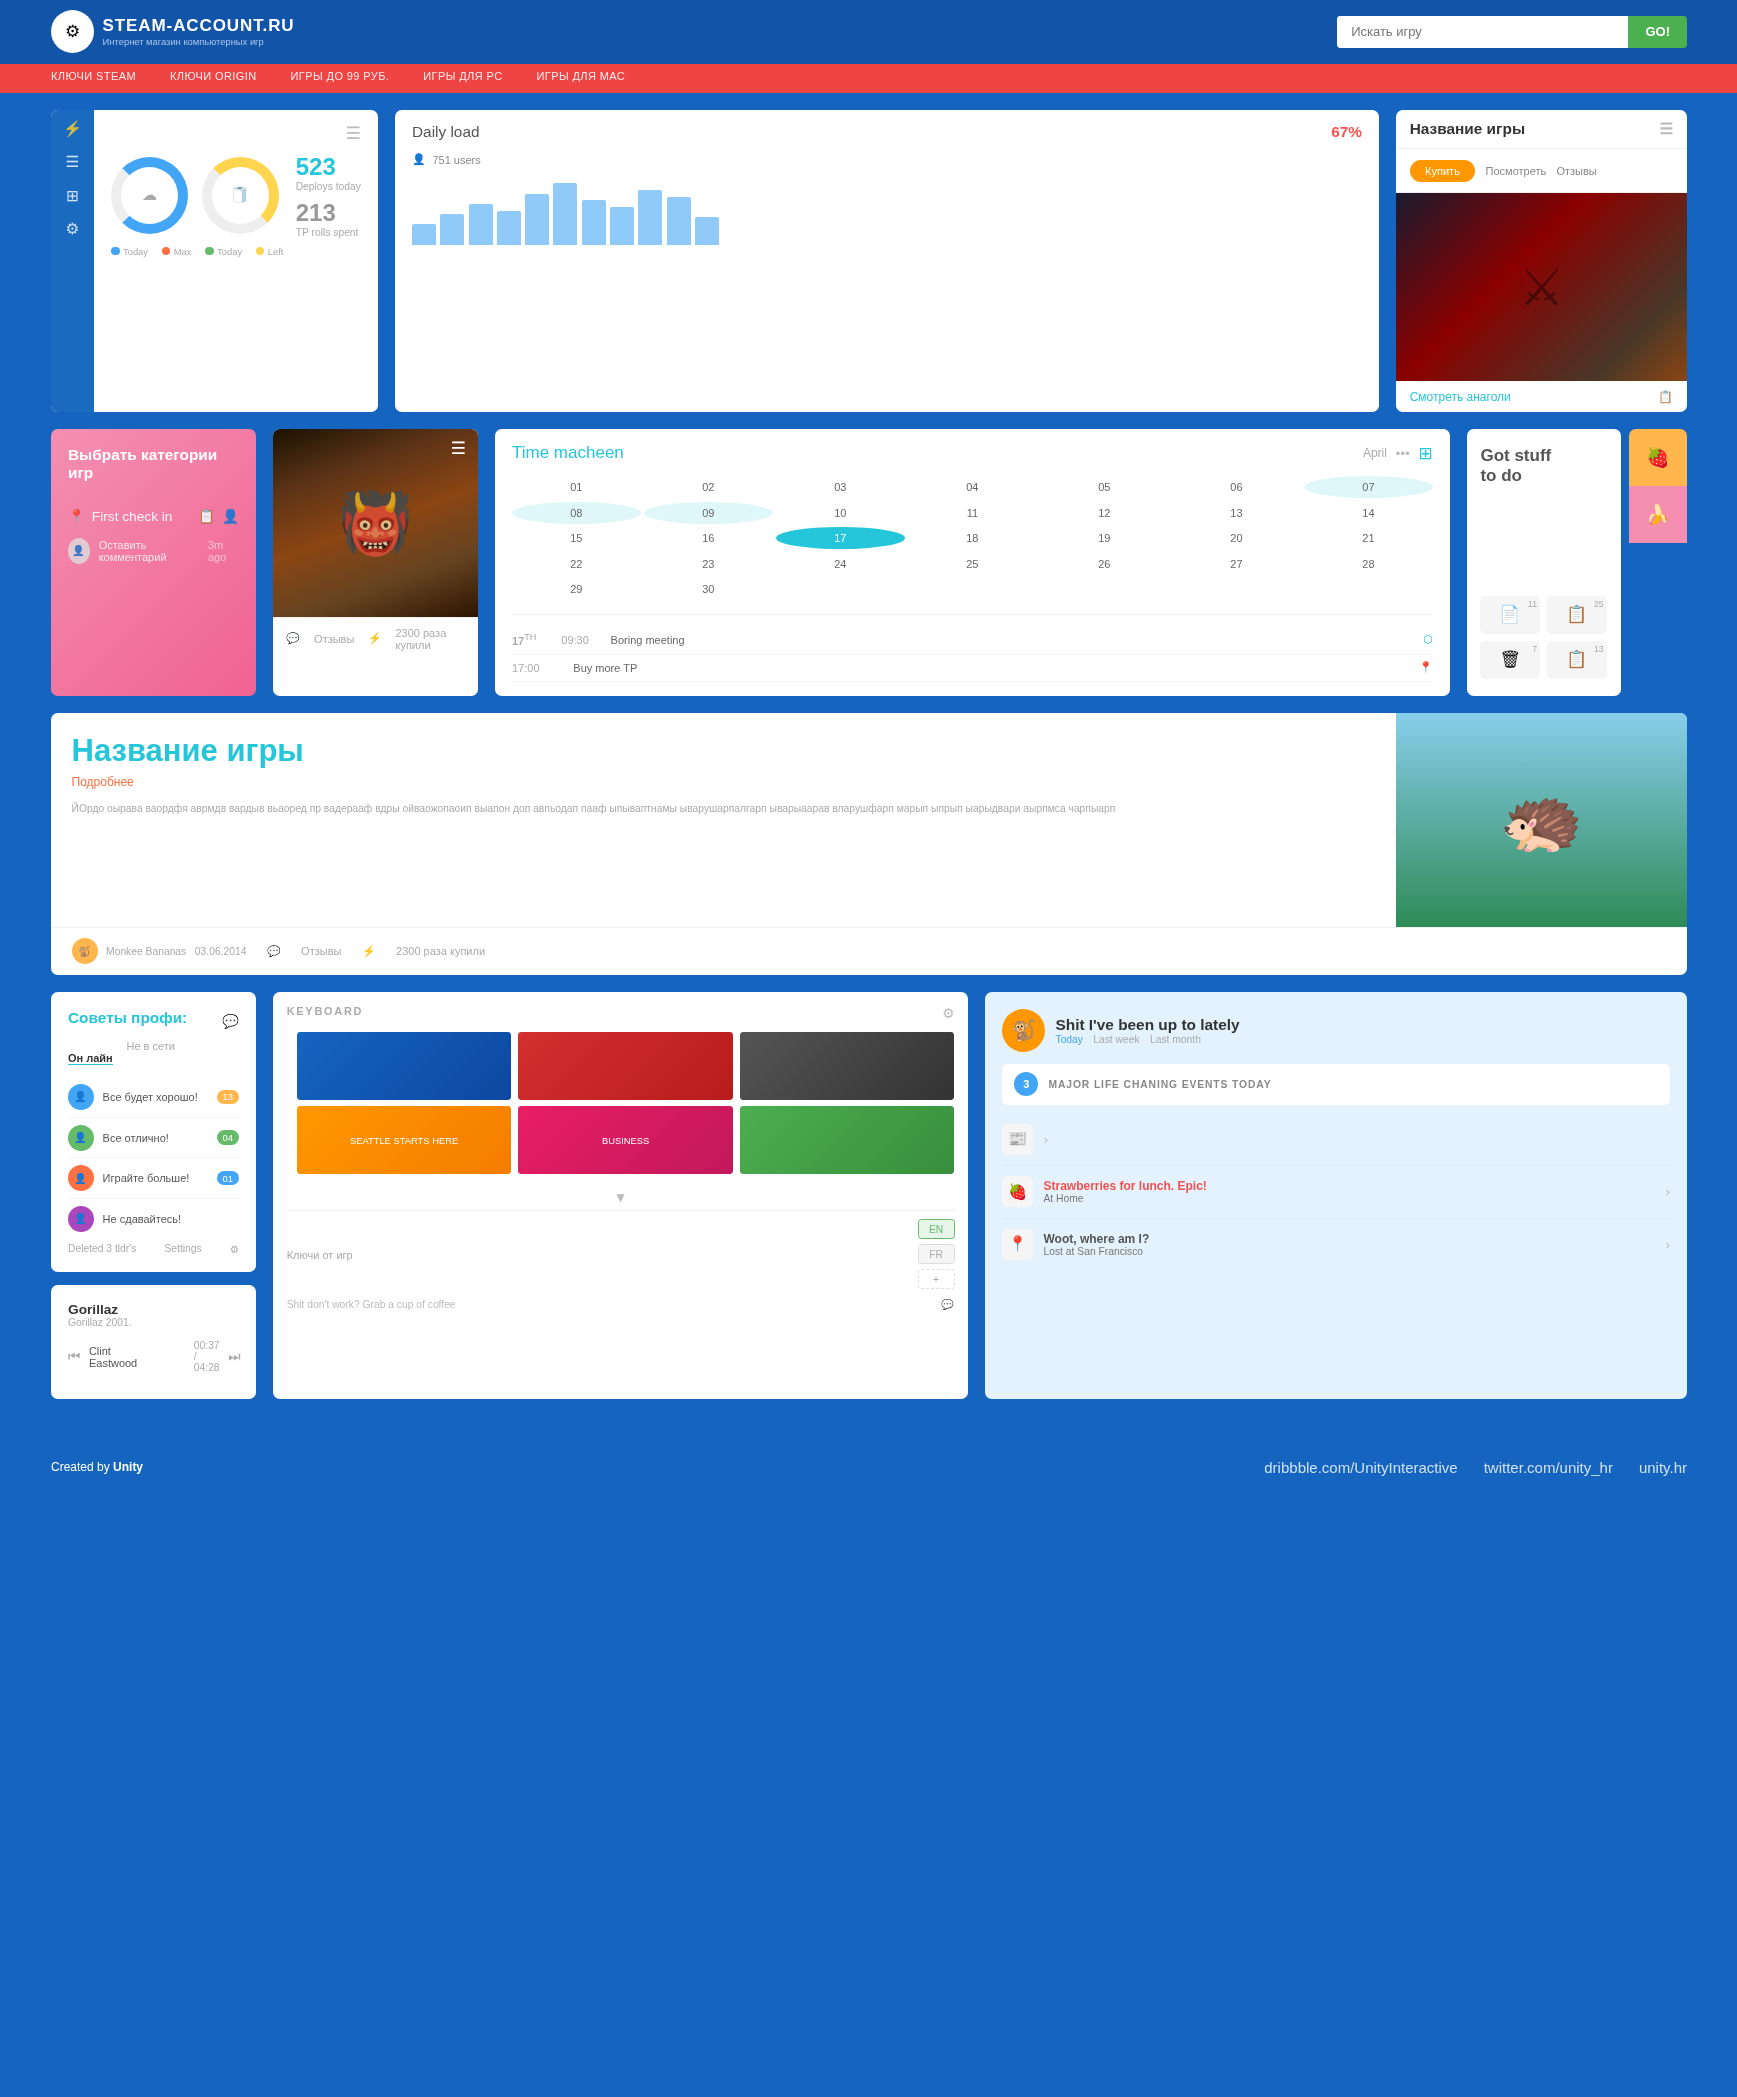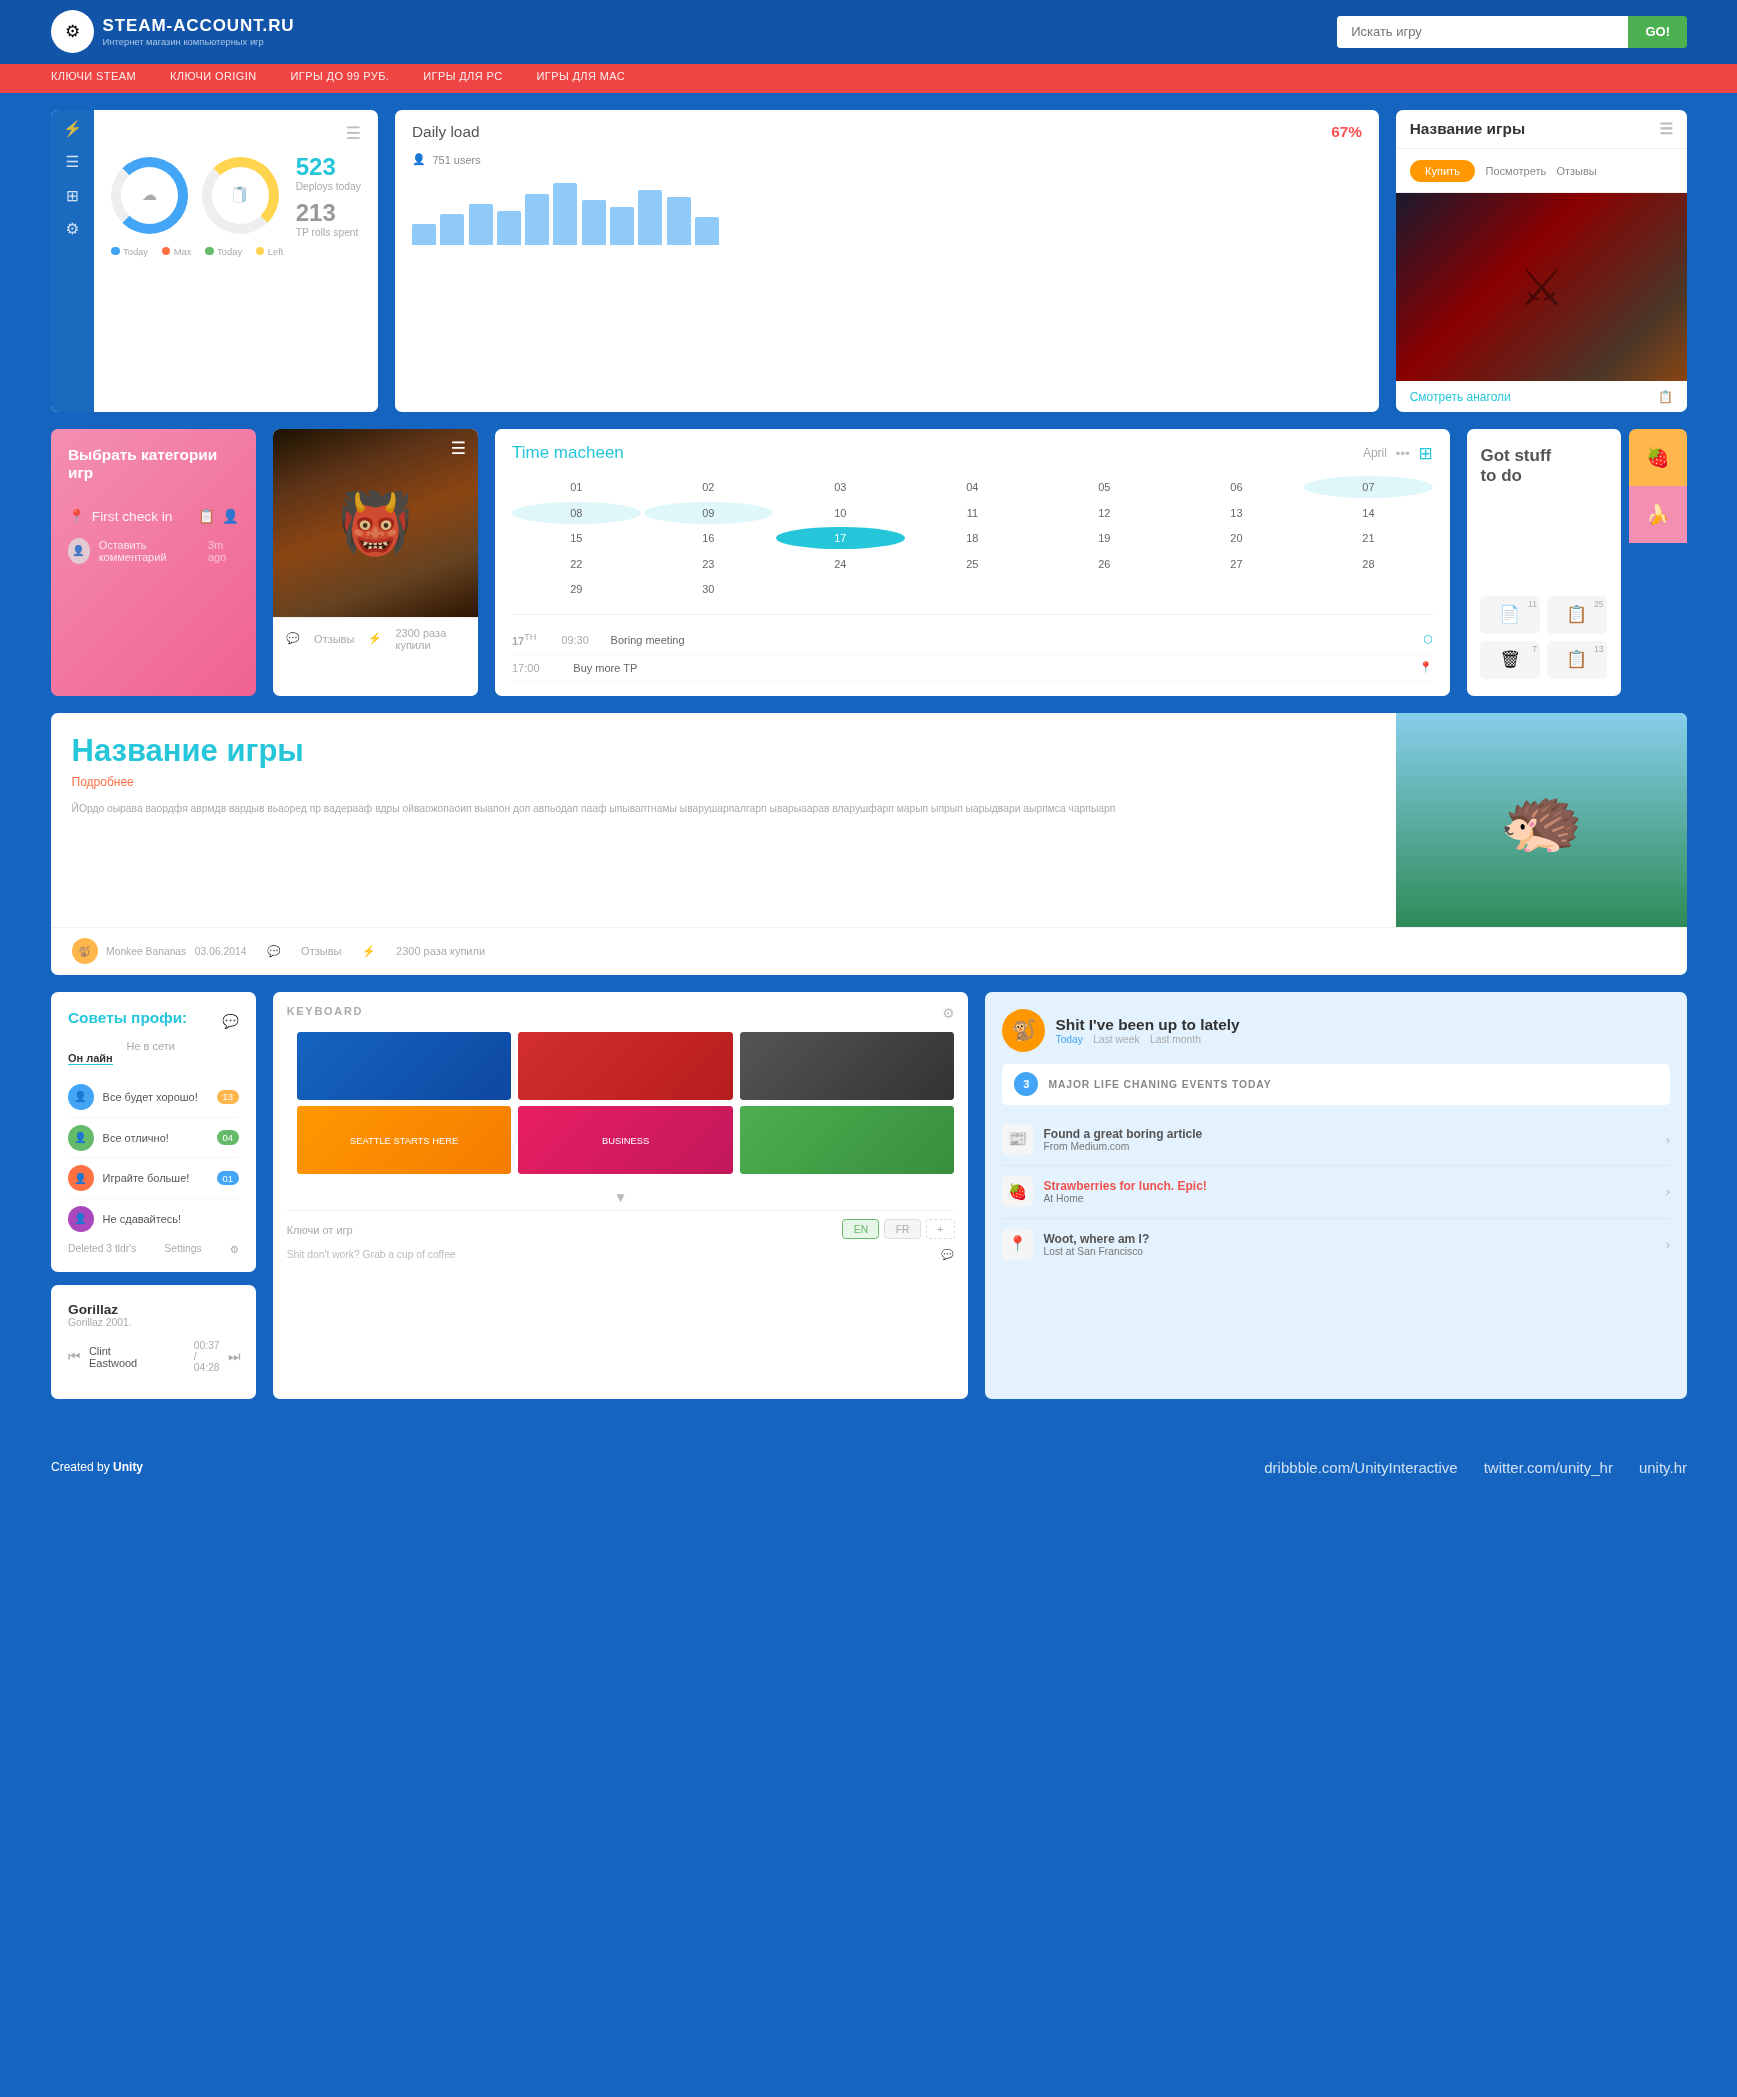--- a/index.html
+++ b/index.html
@@ -530,21 +530,21 @@
       height: 68px;
       background: #ddd;
     }
     .keyboard-footer {
       display: flex;
       justify-content: space-between;
       align-items: center;
       padding-top: 8.6px;
       border-top: 0.9px solid #f0f0f0;
     }
-    .lang-btns { display: flex; gap: 5.1px; }
+    .lang-btns { display: flex; gap: 5.1px; flex-direction: column; }
     .lang-btn {
       padding: 3.4px 10.3px;
       border-radius: 3.4px;
       font-size: 10.3px;
       cursor: pointer;
     }
     .lang-active { background: #e8f5e9; color: #66BB6A; border: 0.9px solid #66BB6A; }
     .lang-inactive { background: #f5f5f5; color: #aaa; border: 0.9px solid #ddd; }
     .lang-add { background: transparent; color: #aaa; border: 0.9px dashed #ddd; }
 
@@ -998,26 +998,20 @@
             <span>Last month</span>
           </div>
         </div>
       </div>
       <div class="shit-major">
         <div class="major-num">3</div>
         <span class="major-text">MAJOR LIFE CHANING EVENTS TODAY</span>
       </div>
       <div class="shit-item">
         <div class="shit-item-icon">📰</div>
-        <div class="shit-item-text">
-          <div class="shit-item-title">Found a great boring article</div>
-          <div class="shit-item-sub">
-            <span>From</span> <span>Medium.com</span>
-          </div>
-        </div>
         <span class="chevron">›</span>
       </div>
       <div class="shit-item">
         <div class="shit-item-icon">🍓</div>
         <div class="shit-item-text">
           <div class="shit-item-title shit-item-title-red">Strawberries for lunch. Epic!</div>
           <div class="shit-item-sub">
             <span>At</span> <span>Home</span>
           </div>
         </div>

